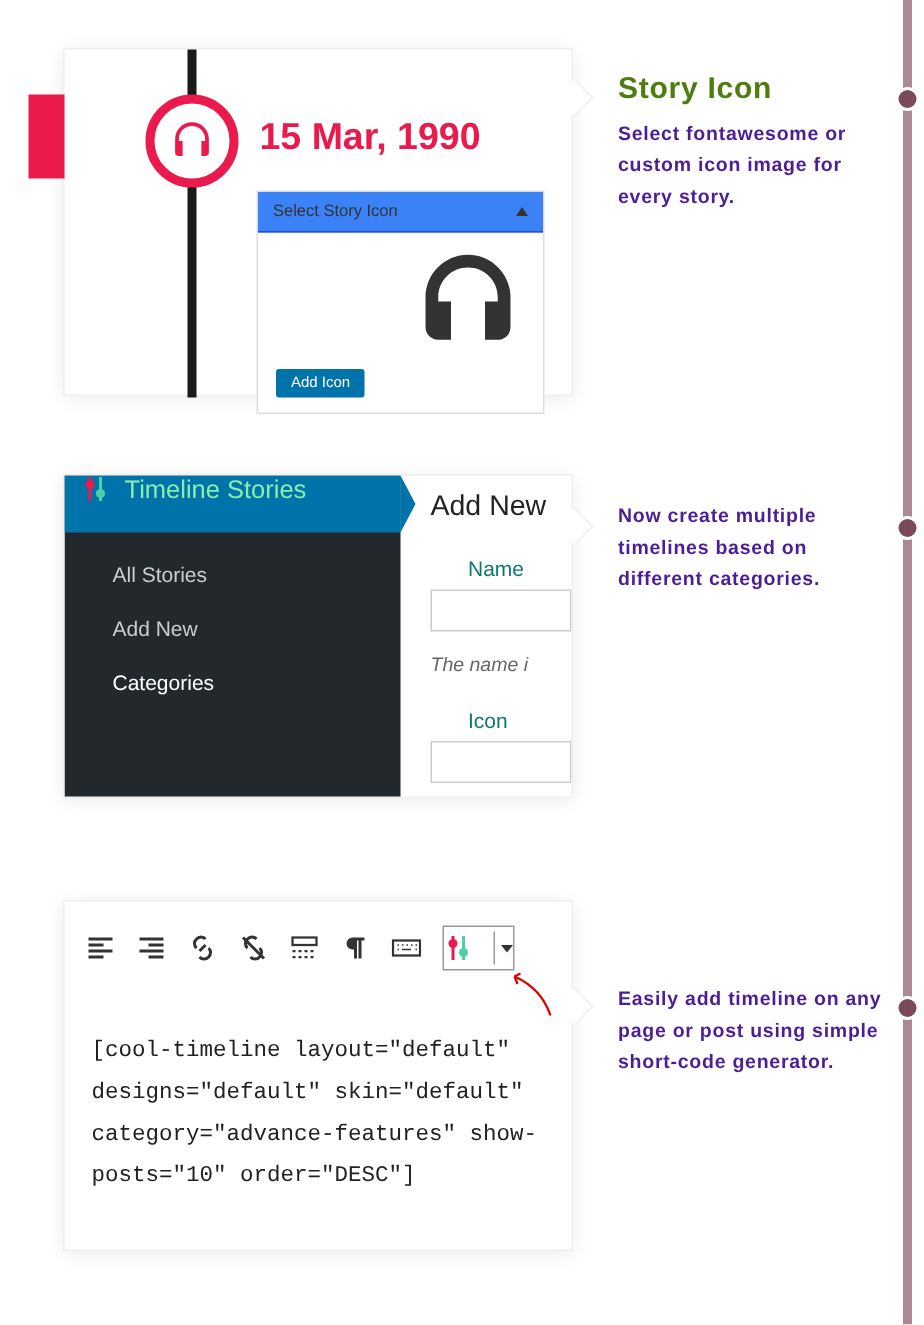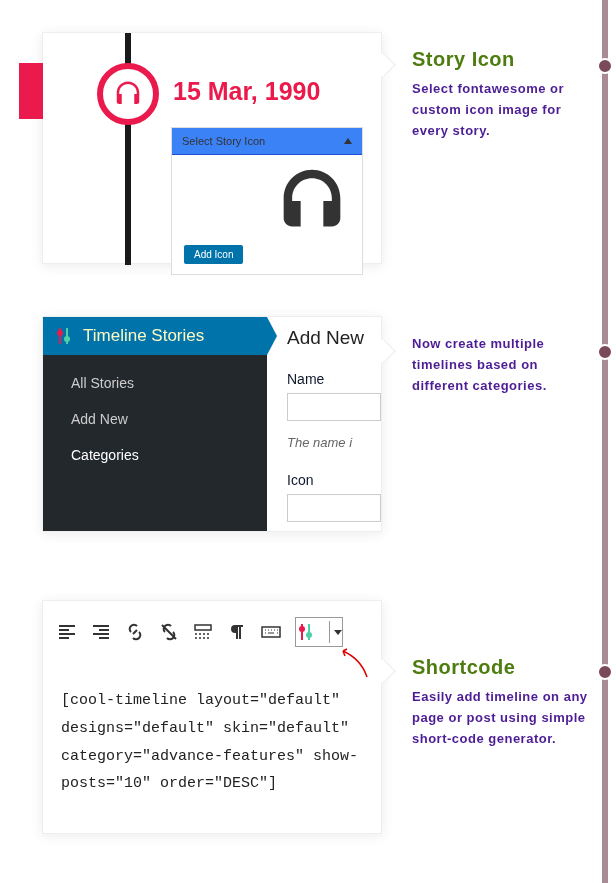--- a/index.html
+++ b/index.html
@@ -153,24 +153,24 @@
 .card2 { top: 316px; width: 340px; height: 216px; overflow: hidden; }
 .c2-sidebar {
   position: absolute;
   left: 0; top: 0;
   width: 224px;
   height: 216px;
   background: #23282d;
 }
 .c2-header {
   background: #0073aa;
-  color: #fef9c3;
+  color: #86efac;
   height: 38px;
   display: flex;
-  align-items: center;
+  align-items: flex-start;
   padding-left: 12px;
   position: relative;
 }
 .c2-header::after {
   content: '';
   position: absolute;
   right: -10px;
   top: 0;
   width: 0; height: 0;
   border-top: 19px solid transparent;
@@ -181,37 +181,37 @@
   width: 18px; height: 18px;
   margin-right: 10px;
   position: relative;
 }
 .c2-icon .bar { position: absolute; width: 2px; height: 16px; top: 1px; }
 .c2-icon .r { left: 4px; background: #ea1a4c; }
 .c2-icon .g { left: 11px; background: #4dd0a8; }
 .c2-icon .dr { position:absolute; width:6px; height:6px; border-radius:50%; background:#ea1a4c; left:2px; top:3px; }
 .c2-icon .dg { position:absolute; width:6px; height:6px; border-radius:50%; background:#4dd0a8; left:9px; top:9px; }
 .c2-title { font-size: 17px; font-weight: 400; }
-.c2-menu { padding: 10px 12px; }
+.c2-menu { padding: 10px 0; margin-left: 16px; }
 .c2-item {
   color: #ccc;
   font-size: 14px;
   padding: 10px 16px;
   cursor: pointer;
 }
 .c2-item.active { color: #fff; font-weight: 400; }
 .c2-right {
   position: absolute;
   left: 244px;
   top: 0;
   width: 120px;
   padding-top: 10px;
 }
 .c2-addnew { font-size: 19px; color: #222; margin-bottom: 22px; }
-.c2-label { font-size: 14px; color: #0f172a; margin-bottom: 6px; }
+.c2-label { font-size: 14px; color: #0f766e; margin-bottom: 6px; margin-left: 25px; }
 .c2-inp {
   width: 94px;
   height: 28px;
   border: 1px solid #ccc;
   background: #fff;
   margin-bottom: 14px;
 }
 .c2-hint { font-size: 13px; font-style: italic; color: #666; margin-bottom: 22px; }
 
 
@@ -380,15 +380,14 @@
     </div>
   </div>
   <svg class="c3-arrow" width="40" height="36">
     <path d="M34 30 Q 28 12 10 4" fill="none" stroke="#d00" stroke-width="1.5"></path>
     <path d="M10 4 L14 2 M10 4 L12 9" fill="none" stroke="#d00" stroke-width="1.5"></path>
   </svg>
   <div class="c3-code">[cool-timeline layout="default" designs="default" skin="default" category="advance-features" show-posts="10" order="DESC"]</div>
 </div>
 <div class="arrow-notch" style="top:662px; left:374px"></div>
 <div class="desc" style="top:656px">
-  <h3>Shortcode</h3>
   <p>Easily add timeline on any page or post using simple short-code generator.</p>
 </div>
 
 </body></html>

